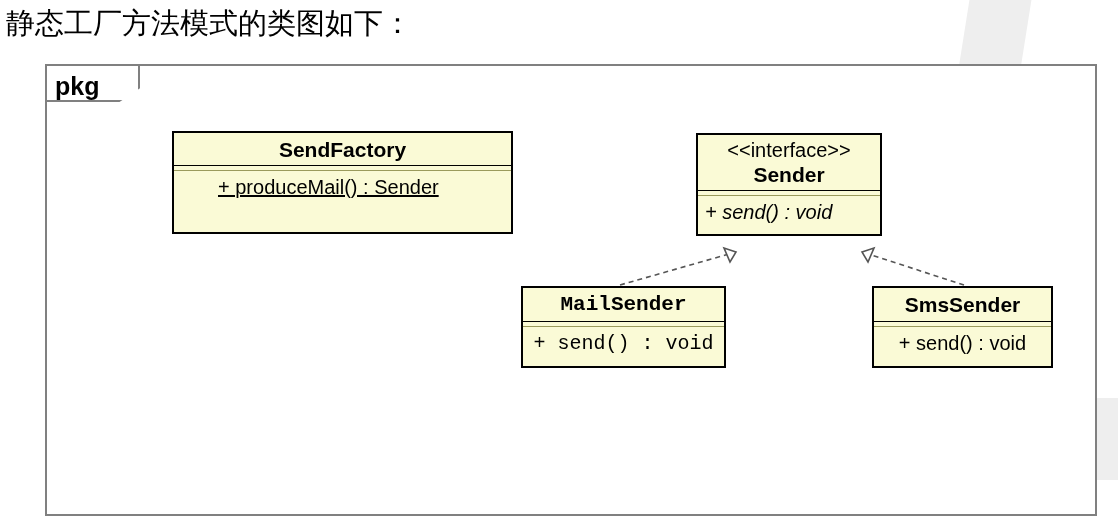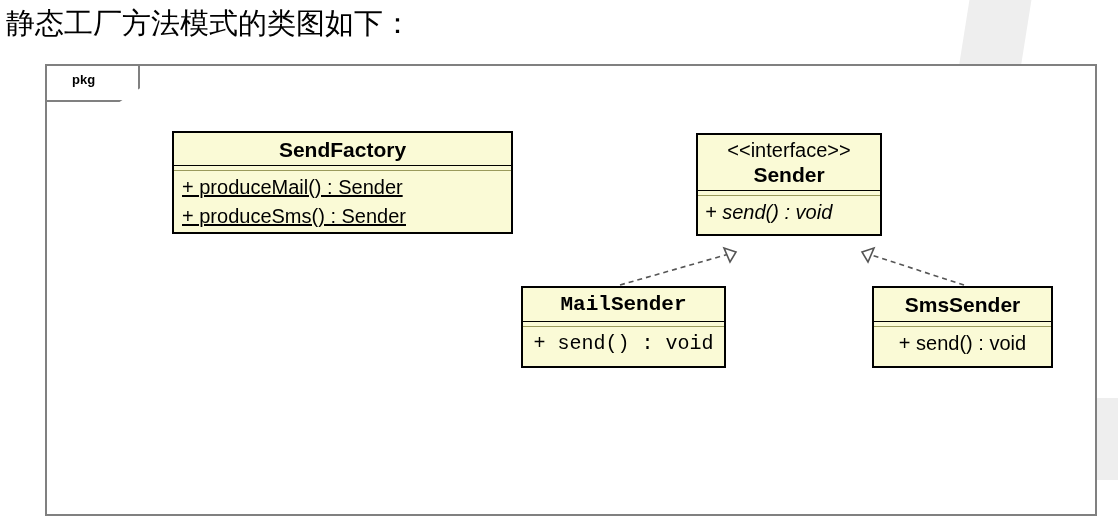--- a/index.html
+++ b/index.html
@@ -68,23 +68,23 @@
     height: 36px;
     background: #ffffff;
     border-right: 2px solid #808080;
     border-bottom: 2px solid #808080;
     box-sizing: border-box;
     -webkit-clip-path: polygon(0 0, 100% 0, 100% 62%, 78% 100%, 0 100%);
     clip-path: polygon(0 0, 100% 0, 100% 62%, 78% 100%, 0 100%);
   }
   .frame-tab-label {
     position: absolute;
-    left: 25px;
+    left: 8px;
     top: 6px;
-    font-size: 13px;
+    font-size: 25px;
     font-weight: bold;
     color: #000000;
     letter-spacing: 0px;
   }
 
   
   .uml-class {
     position: absolute;
     background: #fafad6;
     border: 2px solid #000000;
@@ -125,20 +125,21 @@
     color: #000000;
     white-space: nowrap;
     padding: 0 5px 0 8px;
     display: block;
   }
   .member > span {
     display: inline-block;
   }
   .member.static > span {
     text-decoration: underline;
+    margin-left: 36px;
   }
   .member.abstract > span {
     font-style: italic;
   }
 
   
   #class-sendfactory { left: 172px; top: 131px; width: 341px; height: 103px; }
   #class-sender      { left: 696px; top: 133px; width: 186px; height: 103px; }
   #class-mailsender  { left: 521px; top: 286px; width: 205px; height: 82px; font-family: Liberation Mono, monospace; }
   #class-smssender   { left: 872px; top: 286px; width: 181px; height: 82px; }
@@ -187,21 +188,20 @@
   </g>
 </svg>
 
 <div class="uml-class" id="class-sendfactory">
   <div class="uml-head">
     <span class="class-name">SendFactory</span>
   </div>
   <div class="compartment-sep"></div>
   <div class="uml-members">
     <div class="member static"><span>+ produceMail() : Sender</span></div>
-    <div class="member static"><span>+ produceSms() : Sender</span></div>
   </div>
 </div>
 
 <div class="uml-class" id="class-sender">
   <div class="uml-head">
     <span class="stereotype">&lt;&lt;interface&gt;&gt;</span>
     <span class="class-name">Sender</span>
   </div>
   <div class="compartment-sep"></div>
   <div class="uml-members">

